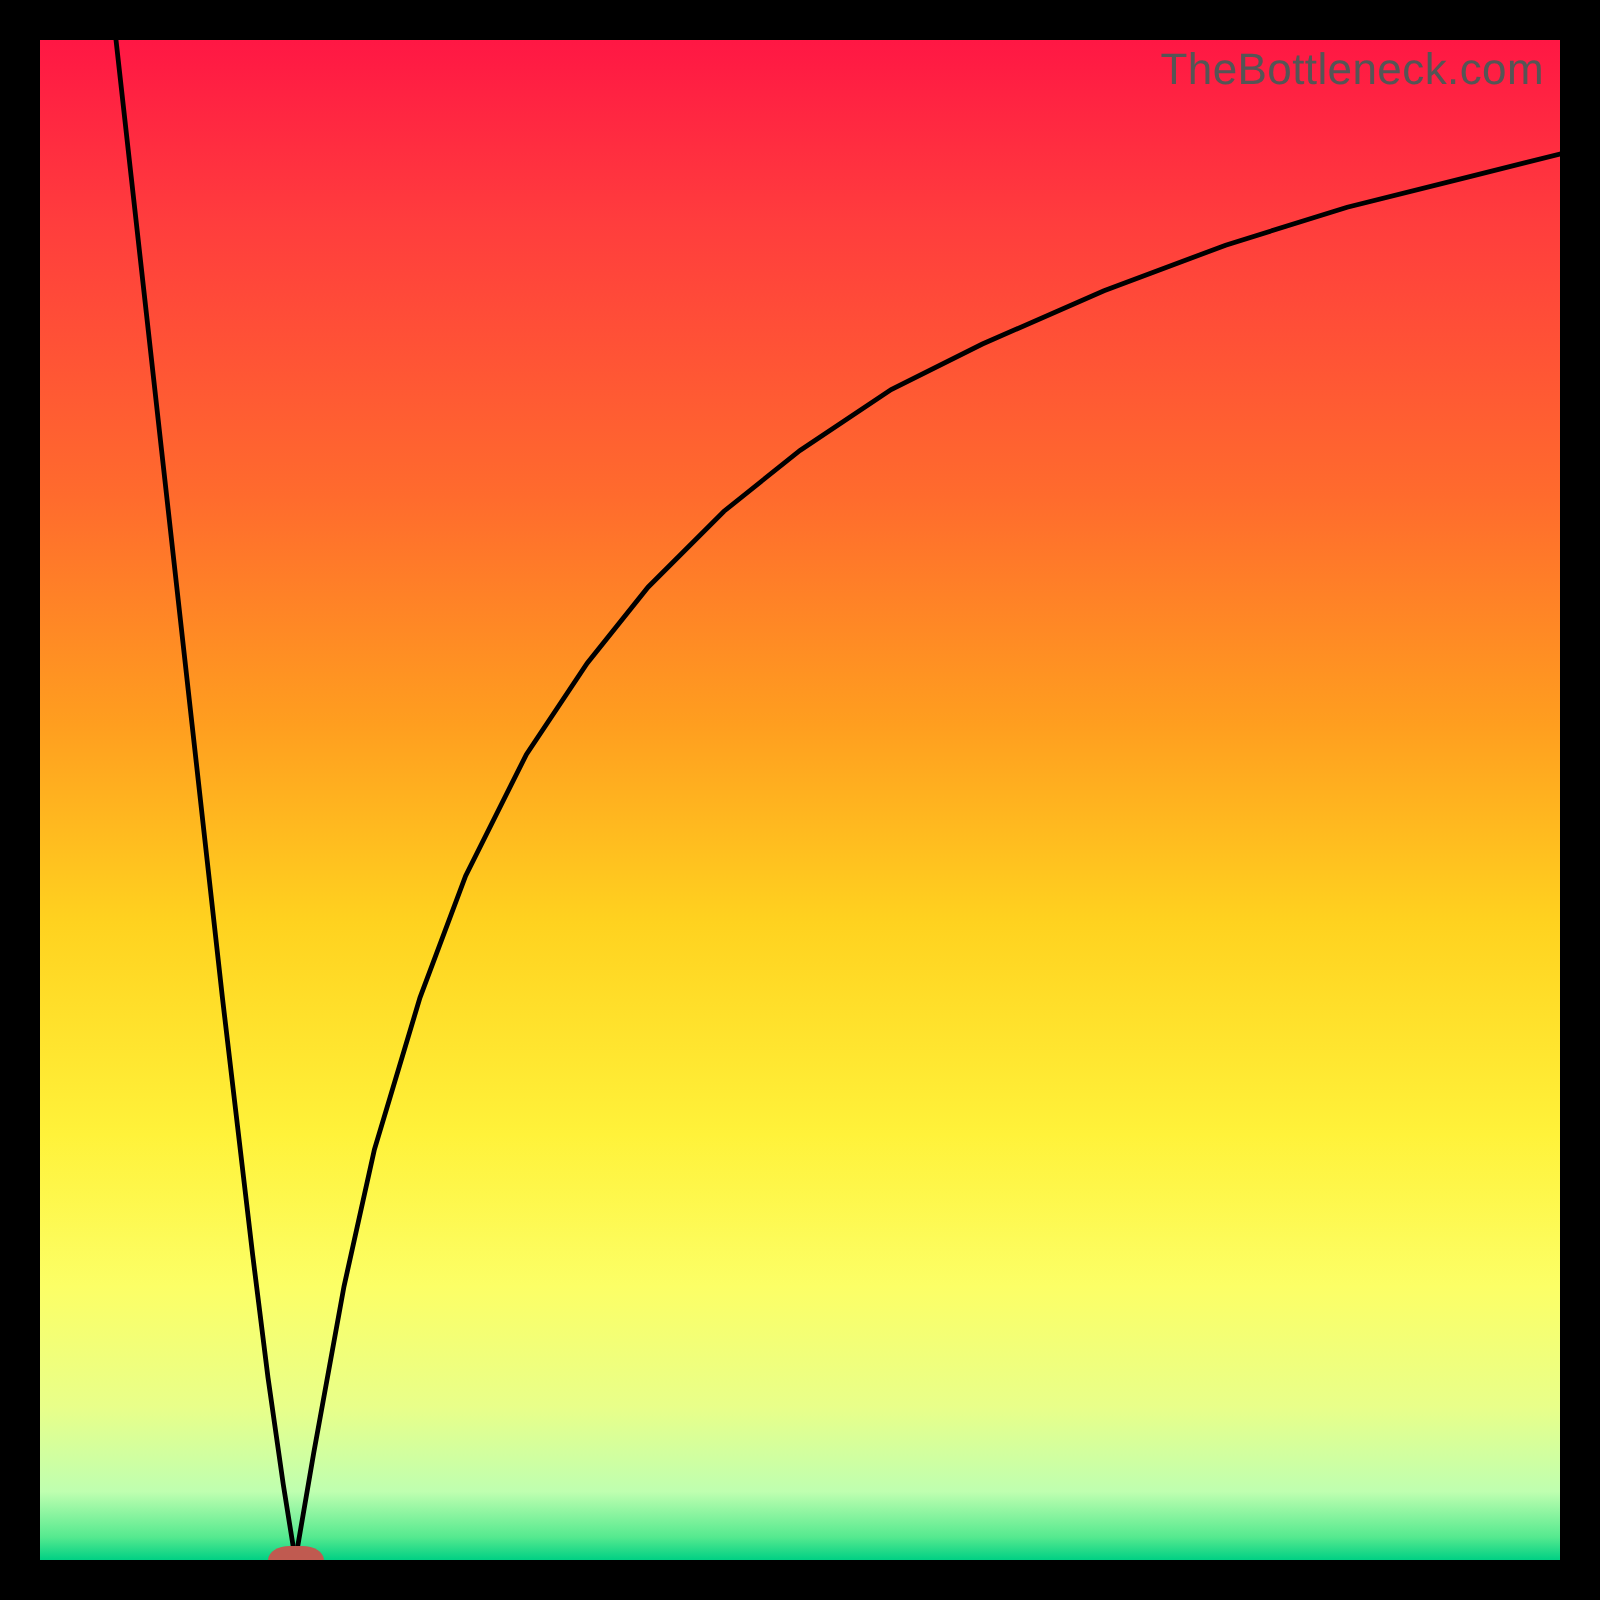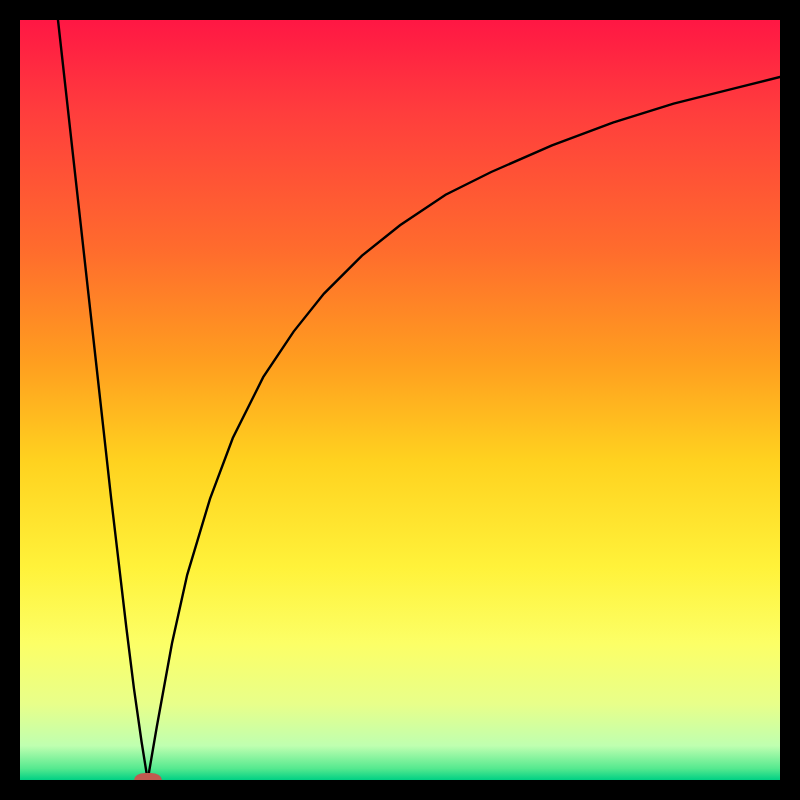--- a/index.html
+++ b/index.html
@@ -70,13 +70,14 @@
     </svg>
 
     <svg class="curves" viewBox="0 0 760 760" preserveAspectRatio="none">
       <path id="left-path" fill="none" stroke="#000" stroke-width="2.4" stroke-linecap="round" d="M38.00 0.00 L45.60 68.40 L53.20 136.80 L60.80 205.20 L68.40 273.60 L76.00 342.00 L83.60 410.40 L91.20 478.80 L98.80 543.40 L106.40 608.00 L114.00 668.80 L121.60 722.00 L127.68 760.00"></path>
       <path id="right-path" fill="none" stroke="#000" stroke-width="2.4" stroke-linecap="round" d="M127.68 760.00 L136.80 706.80 L152.00 623.20 L167.20 554.80 L190.00 478.80 L212.80 418.00 L243.20 357.20 L273.60 311.60 L304.00 273.60 L342.00 235.60 L380.00 205.20 L425.60 174.80 L471.20 152.00 L532.00 125.40 L592.80 102.60 L653.60 83.60 L714.40 68.40 L760.00 57.00"></path>
     </svg>
 
     <div class="marker" id="marker" style="left: 127.68px; top: 760px; background: rgb(192, 90, 80);"></div>
   </div>
 
+  <div class="watermark">TheBottleneck.com</div>
 </div>
 
 </body></html>

